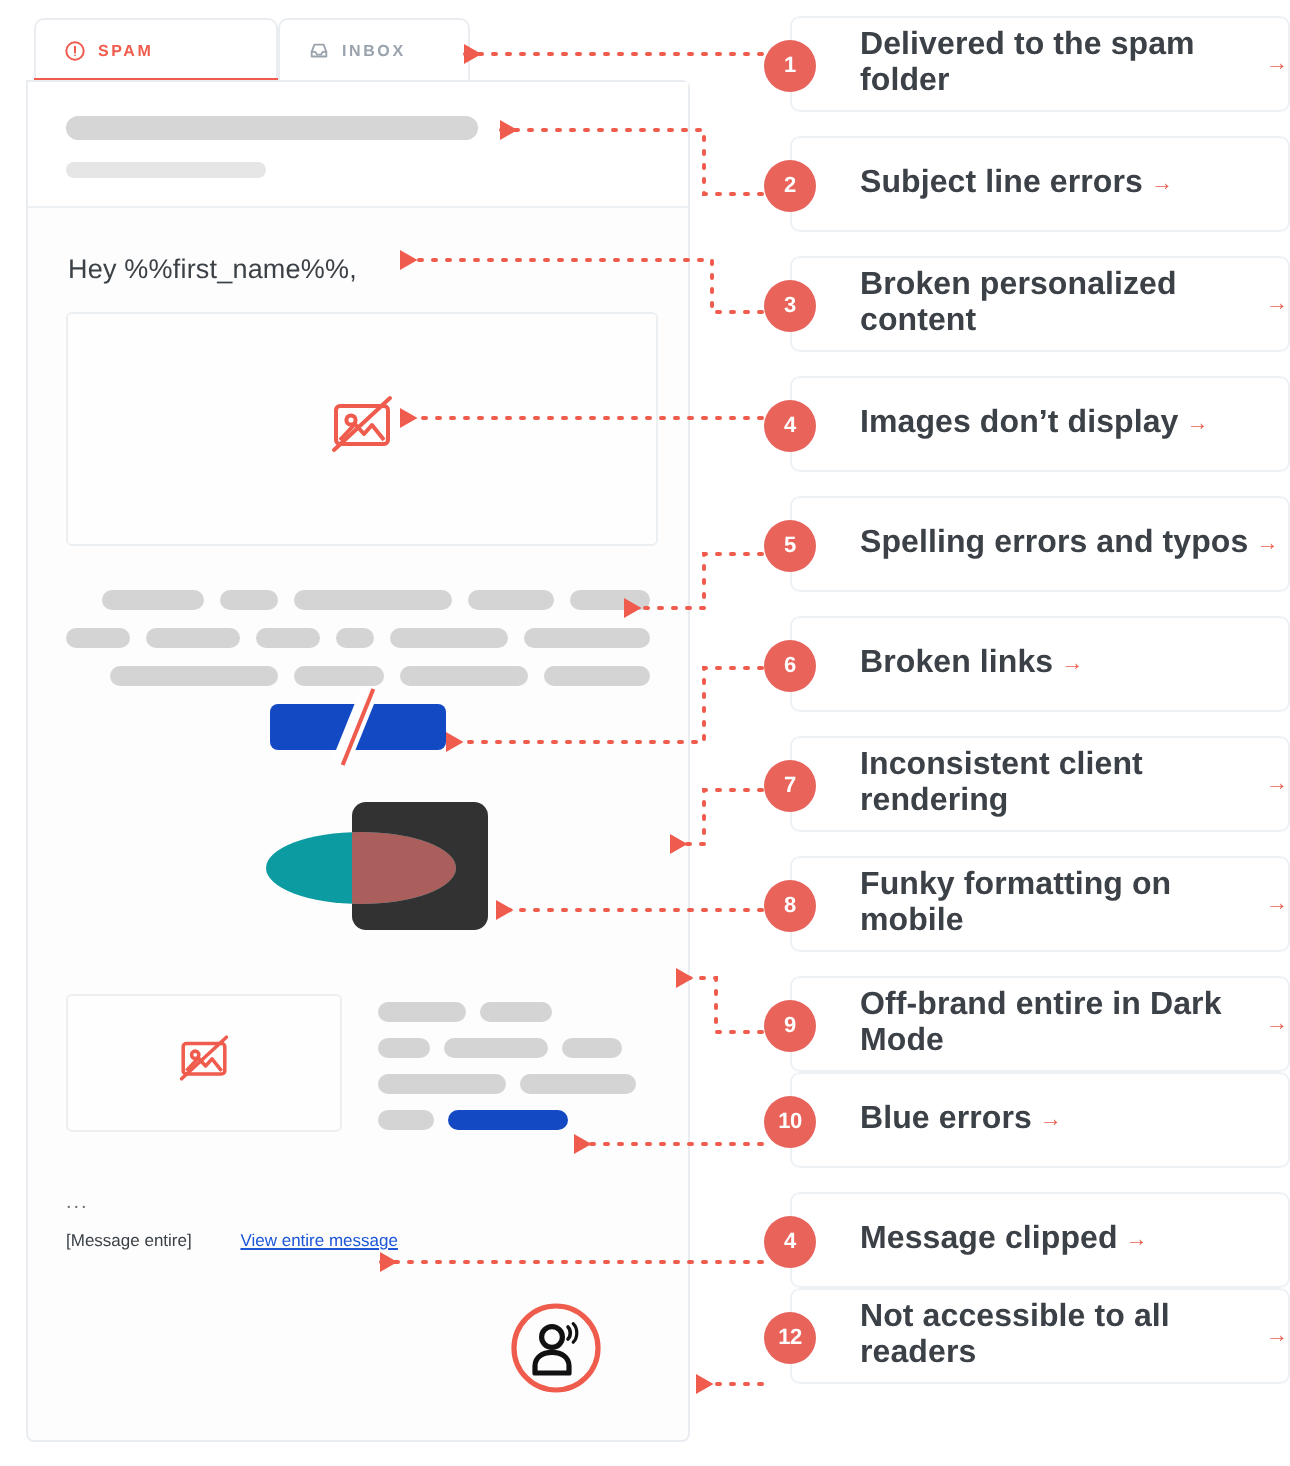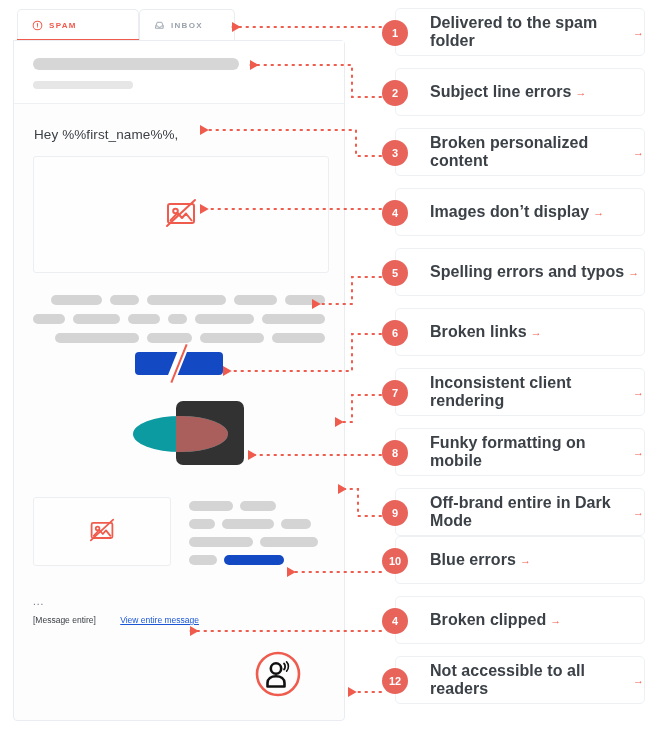--- a/index.html
+++ b/index.html
@@ -382,24 +382,24 @@
     <span class="card-label">Off-brand entire in Dark Mode</span>
     <span class="card-arrow">→</span>
   </div>
   <div class="card" style="">
     <span class="badge">10</span>
     <span class="card-label">Blue errors</span>
     <span class="card-arrow">→</span>
   </div>
   <div class="card" style="margin-top:12px">
     <span class="badge">4</span>
-    <span class="card-label">Broken clipped</span>
-    <span class="card-arrow">→</span>
-  </div>
-  <div class="card" style="margin-top:12px">
+    <span class="card-label">Message clipped</span>
+    <span class="card-arrow">→</span>
+  </div>
+  <div class="card" style="">
     <span class="badge">12</span>
     <span class="card-label">Not accessible to all readers</span>
     <span class="card-arrow">→</span>
   </div>
 </div>
 
 <svg id="connectors">
   <defs>
     <marker id="ah" viewBox="0 0 8 8" refX="7" refY="4" markerWidth="5" markerHeight="5" orient="auto">
       <path d="M7 0 L7 8 L0 4 Z" fill="#ef5b4c"></path>

